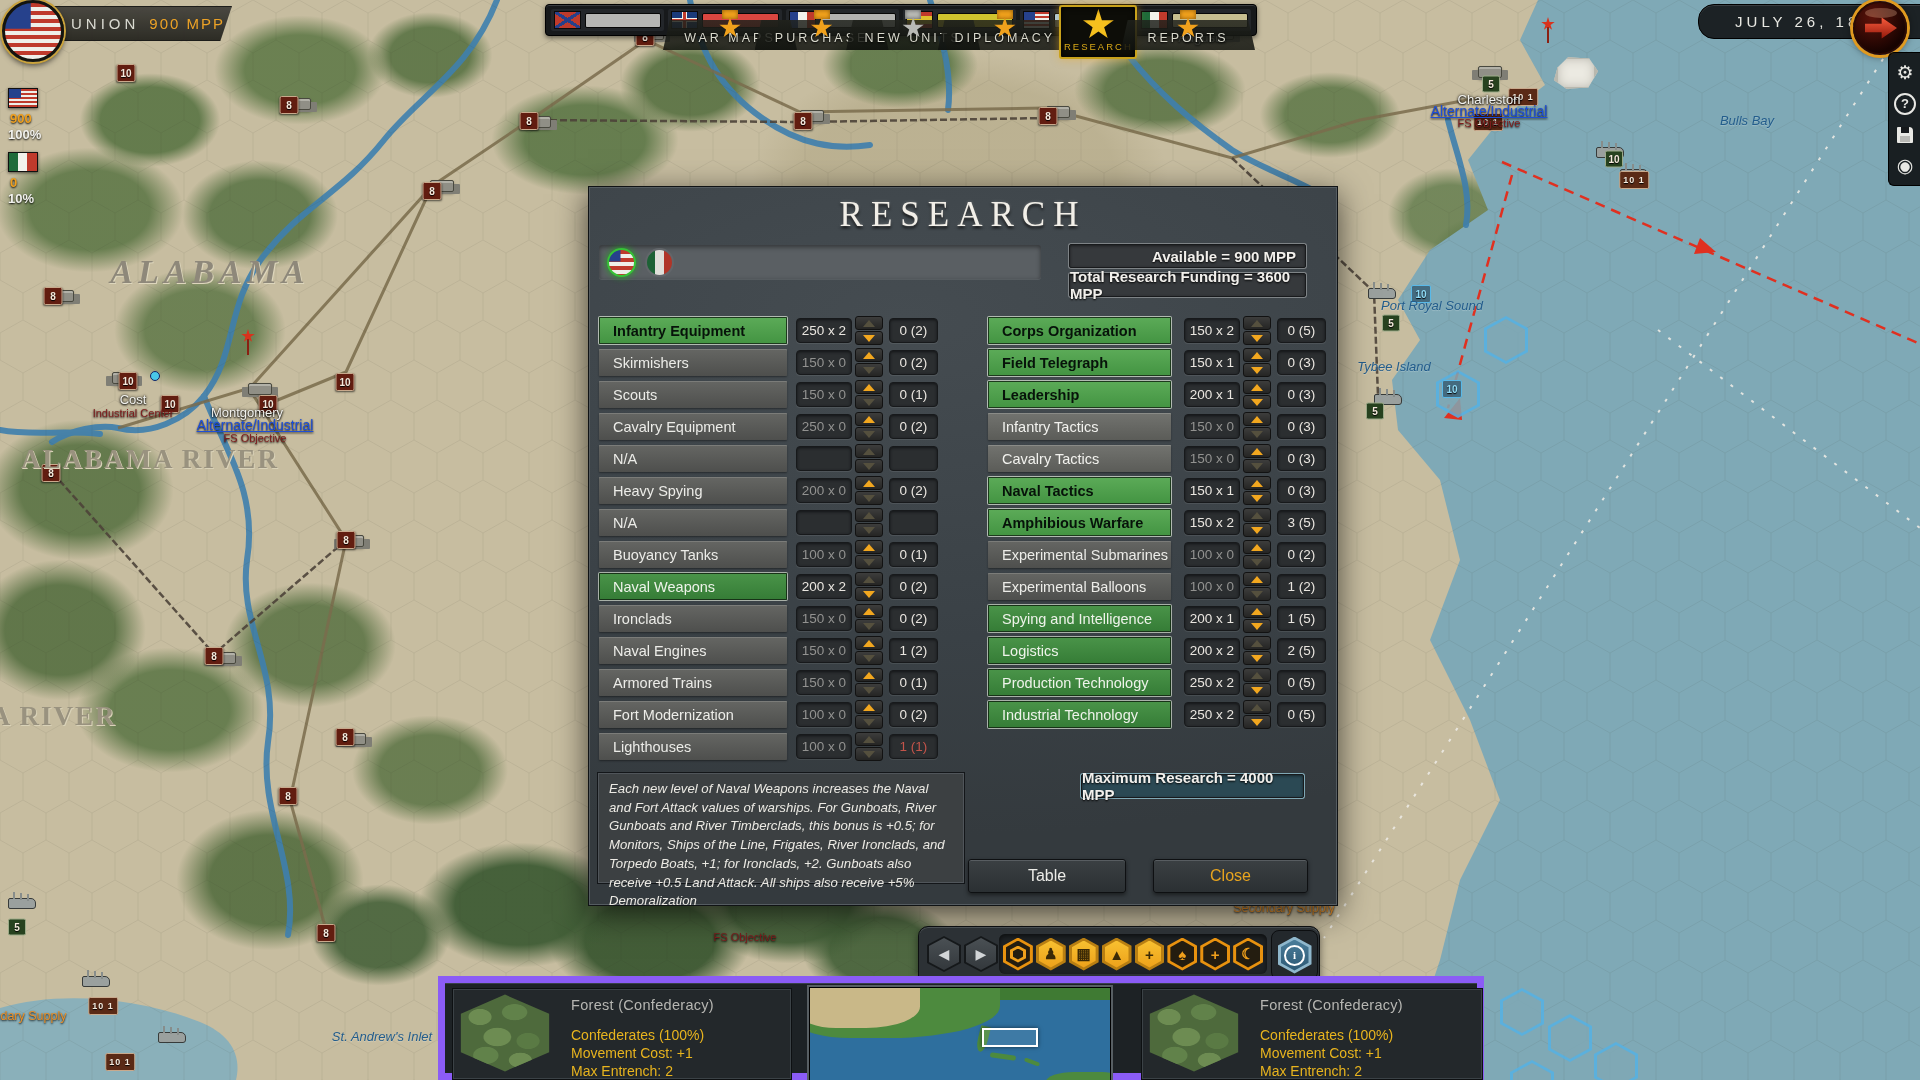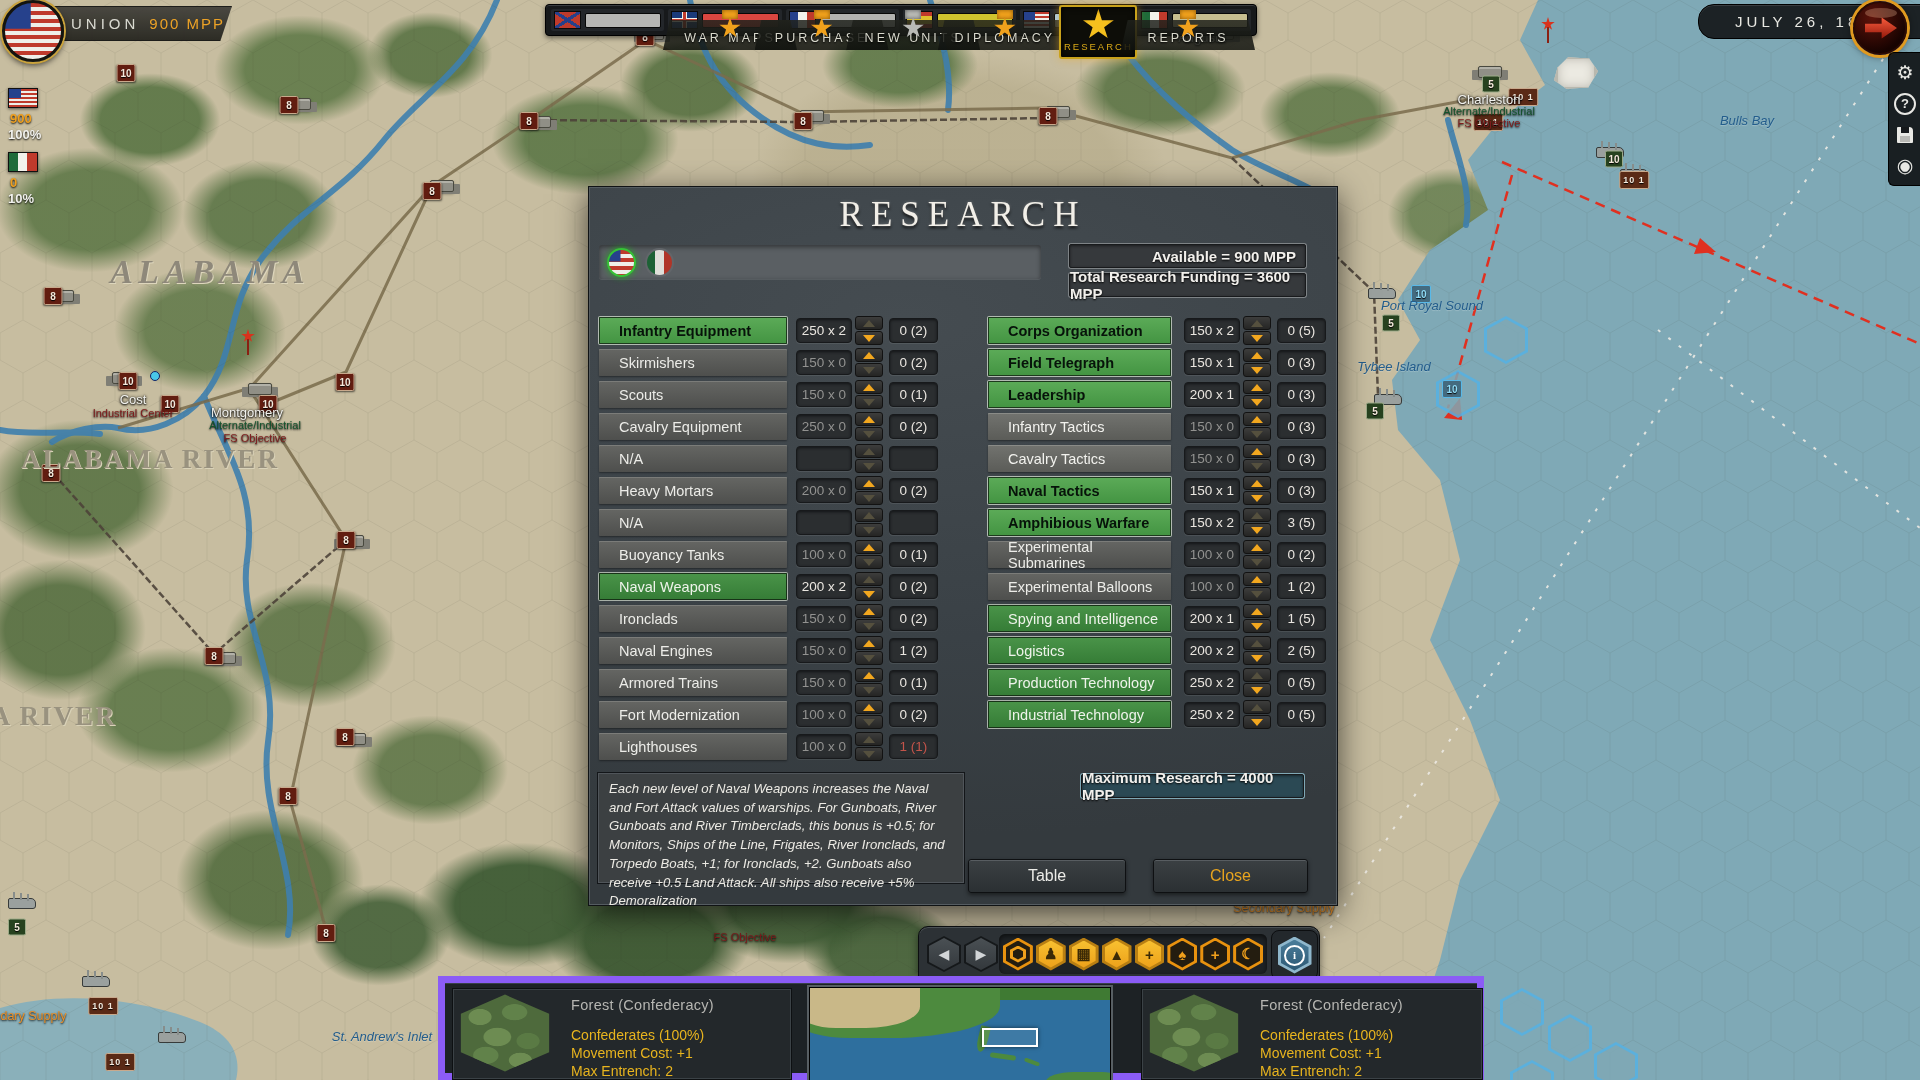--- a/index.html
+++ b/index.html
@@ -35,21 +35,21 @@
       radial-gradient(90px 65px at 380px 935px, rgba(70,98,58,.9) 50%, rgba(70,98,58,0) 78%),
       radial-gradient(260px 160px at 960px 180px, rgba(176,166,132,.5) 60%, rgba(176,166,132,0) 80%);}
   #mapsvg{position:absolute;inset:0;}
   .map-label{position:absolute;transform:translate(-50%,-50%);white-space:nowrap;pointer-events:none;}
   .lbl-state{font-family:"Liberation Serif",serif;font-style:italic;font-weight:bold;
     font-size:34px;letter-spacing:5px;color:#8e887a;text-shadow:1px 1px 0 #ddd6bc;}
   .lbl-river{font-family:"Liberation Serif",serif;font-weight:bold;font-size:27px;letter-spacing:2px;
     color:#99927f;text-shadow:1px 1px 0 #d9d2b8;}
   .lbl-city{font-size:13px;color:#f2f2ee;text-shadow:0 1px 2px #000,0 0 3px #000;}
   .lbl-obj-orange{font-size:11px;color:#7f1d1d;text-shadow:0 1px 2px #000;}
-  .lbl-obj-yellow{font-size:11px;color:#14532d;text-shadow:0 1px 2px #000;}
+  .lbl-obj-yellow{font-size:14px;color:#1d4ed8;text-shadow:0 1px 2px #000;text-decoration:underline;}
   .lbl-sea{font-style:italic;font-size:13px;color:#235d8c;text-shadow:0 1px 1px rgba(255,255,255,.25);}
   .lbl-supply{font-size:12.5px;color:#e8902a;text-shadow:0 1px 2px #000;}
   .badge{position:absolute;transform:translate(-50%,-50%);display:flex;align-items:center;justify-content:center;
     font-size:10px;font-weight:bold;color:#f4e9dc;text-shadow:0 1px 1px #000;border-radius:2px;}
   .badge-unit{width:17px;height:16px;background:#621d10;border:1px solid #c9a98c;box-shadow:0 1px 2px rgba(0,0,0,.6);}
   .badge-unit2{padding:1px 3px;height:14px;background:#5a2a16;border:1px solid #c9a98c;font-size:9px;letter-spacing:1px;}
   .badge-port{width:16px;height:15px;background:#27421f;border:1px solid #9cab89;}
   .badge-sea{width:18px;height:16px;background:rgba(20,56,82,.55);border:1px solid #59b9e8;color:#8fdcf8;}
   .city{position:absolute;width:22px;height:10px;background:#908f86;border:1px solid #49493f;border-radius:2px;
     box-shadow:inset 0 2px 0 #b2b1a8,-7px 3px 0 -1px #7f7e75,7px 3px 0 -1px #7f7e75,0 2px 3px rgba(0,0,0,.4);}
@@ -165,21 +165,21 @@
     box-shadow:0 0 0 1px #7e8386,inset 0 1px 3px rgba(0,0,0,.5);
     display:flex;align-items:center;justify-content:flex-end;padding-right:9px;box-sizing:border-box;
     font-size:15px;font-weight:bold;color:#f2f0ec;text-shadow:0 1px 2px #000;}
   #dlg-avail{left:480px;top:57px;width:237px;}
   #dlg-total{left:480px;top:86px;width:237px;}
   #dlg-max{left:492px;top:587px;width:223px;background:#2b4954;box-shadow:0 0 0 1px #7fa8b5,inset 0 1px 3px rgba(0,0,0,.5);}
   .rcol{position:absolute;top:130px;}
   #left-col{left:10px;width:340px;}
   #right-col{left:399px;width:342px;}
   .research-row{display:flex;align-items:center;height:27px;margin-bottom:5px;}
-  .row-label{height:27px;display:flex;align-items:center;padding-left:20px;box-sizing:border-box;
+  .row-label{height:27px;display:flex;align-items:center;padding-left:14px;box-sizing:border-box;
     font-size:14.5px;border-radius:1px;}
   .col-l .row-label{width:188px;margin-right:9px;}
   .col-r .row-label{width:183px;margin-right:13px;}
   .row-label.normal,.row-label.na{background:linear-gradient(#656663,#4e4f4d);color:#ecece8;
     box-shadow:inset 0 1px 0 #7b7c79,0 1px 2px rgba(0,0,0,.4);}
   .row-label.muted{background:linear-gradient(#72736f,#5b5c58);color:#f2f2ee;
     box-shadow:inset 0 1px 0 #8a8b87,0 1px 2px rgba(0,0,0,.4);}
   .row-label.green-black{background:linear-gradient(#5cab58,#439442);color:#07130a;font-weight:bold;
     box-shadow:0 0 0 1px #b2bab2,inset 0 0 0 1px #1d3a1d;}
   .row-label.green-white{background:linear-gradient(#4a9449,#357c36);color:#eef3ea;
@@ -603,21 +603,21 @@
             <div class="spin-btn">
               <div class="tri-up"></div>
             </div>
             <div class="spin-btn">
               <div class="tri-down"></div>
             </div>
           </div>
           <div class="val-box level-box"></div>
         </div>
         <div class="research-row">
-          <div class="row-label normal">Heavy Mortars</div>
+          <div class="row-label normal">Heavy Spying</div>
           <div class="val-box cost-box val-dim">200 x 0</div>
           <div class="spinner">
             <div class="spin-btn">
               <div class="tri-up tri-bright"></div>
             </div>
             <div class="spin-btn">
               <div class="tri-down"></div>
             </div>
           </div>
           <div class="val-box level-box">0 (2)</div>

